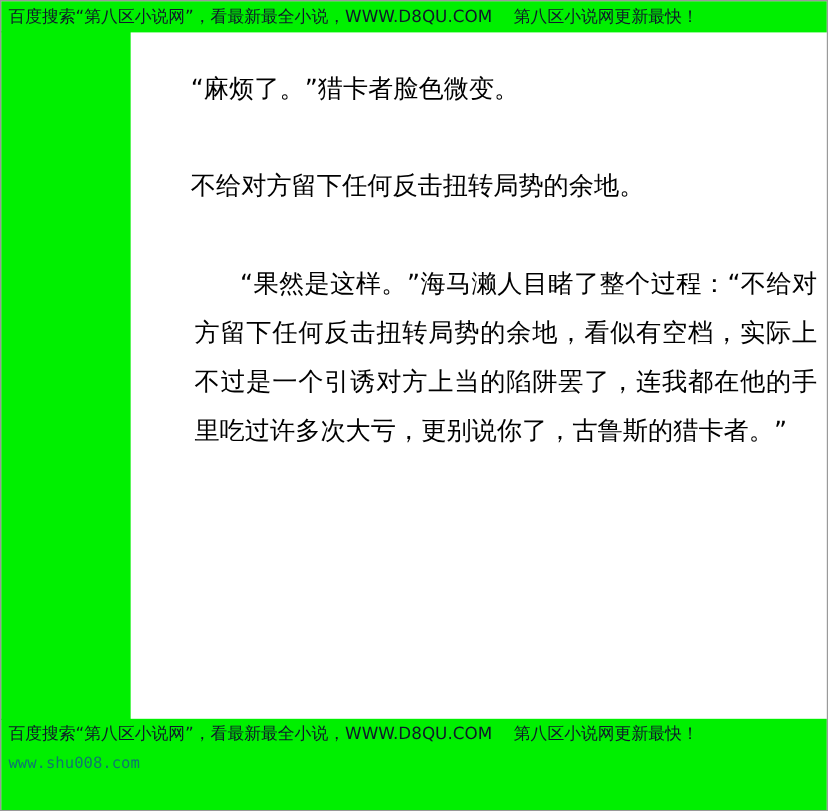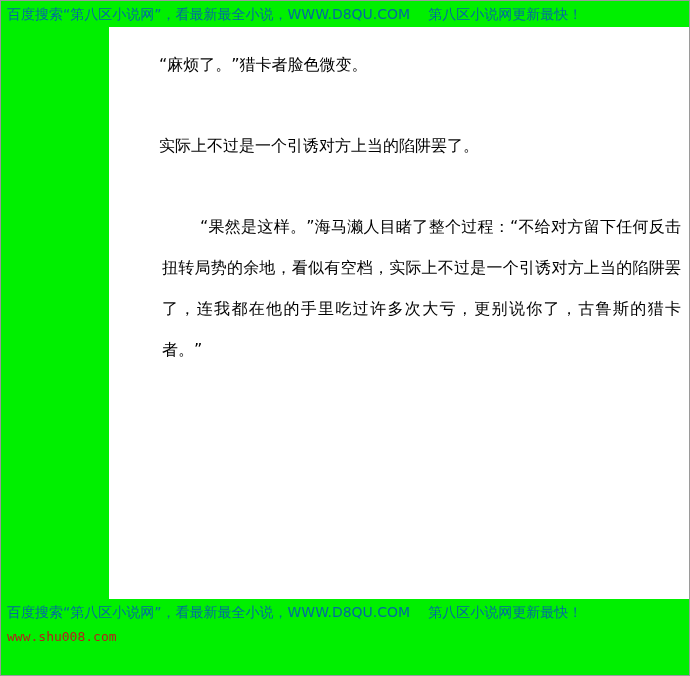--- a/index.html
+++ b/index.html
@@ -49,21 +49,21 @@
     bottom: 76px;
     background: #ffffff;
     box-sizing: border-box;
   }
   .ad-bar {
     position: absolute;
     left: 1px;
     right: 1px;
     height: 26px;
     background: #00f000;
-    color: #0369a1;
+    color: #0f172a;
     font-size: 14px;
     line-height: 26px;
     white-space: nowrap;
     overflow: hidden;
     font-family: "DejaVu Sans", "Liberation Sans", sans-serif;
     letter-spacing: 0px;
   }
   .ad-bar.top { top: 1px; padding-left: 6px; }
   .ad-bar.bottom { bottom: 51px; padding-left: 6px; }
 
@@ -74,33 +74,33 @@
     bottom: 1px;
     height: 50px;
     background: #00f000;
     box-sizing: border-box;
   }
   .footer-url {
     position: absolute;
     left: 6px;
     top: 4px;
     font-size: 13px;
-    color: #b91c1c;
+    color: #0f766e;
     font-family: "DejaVu Sans Mono", "Liberation Mono", monospace;
   }
 
   .ad-seg { display: inline; }
   .ad-gap { display: inline-block; width: 18px; }
 
   .body-text {
     position: absolute;
     left: 12px;
     right: 8px;
-    top: 18px;
-    font-size: 16px;
+    top: 28px;
+    font-size: 21px;
     line-height: 41px;
     color: #000000;
     font-family: "DejaVu Sans", "Liberation Sans", sans-serif;
   }
   .para {
     margin: 0 0 22px 0;
     text-indent: 38px;
     text-align: justify;
     text-justify: inter-ideograph;
   }
@@ -110,21 +110,21 @@
 </head>
 <body>
 
 <div class="page">
 
   <div class="left-band"></div>
   <div class="content-col">
     <div class="body-text">
       <p class="para">“麻烦了。”猎卡者脸色微变。</p>
       <div class="spacer-para"></div>
-      <p class="para">实际上不过是一个引诱对方上当的陷阱罢了。</p>
+      <p class="para">不给对方留下任何反击扭转局势的余地。</p>
       <div class="spacer-para"></div>
       <p class="para last">“果然是这样。”海马濑人目睹了整个过程：“不给对方留下任何反击扭转局势的余地，看似有空档，实际上不过是一个引诱对方上当的陷阱罢了，连我都在他的手里吃过许多次大亏，更别说你了，古鲁斯的猎卡者。”</p>
     </div>
   </div>
 
   <div class="ad-bar top">
     <span class="ad-seg">百度搜索“第八区小说网”，看最新最全小说，</span><span class="ad-seg">WWW.D8QU.COM</span><span class="ad-gap"></span><span class="ad-seg">第八区小说网更新最快！</span>
   </div>
 
   <div class="ad-bar bottom">

